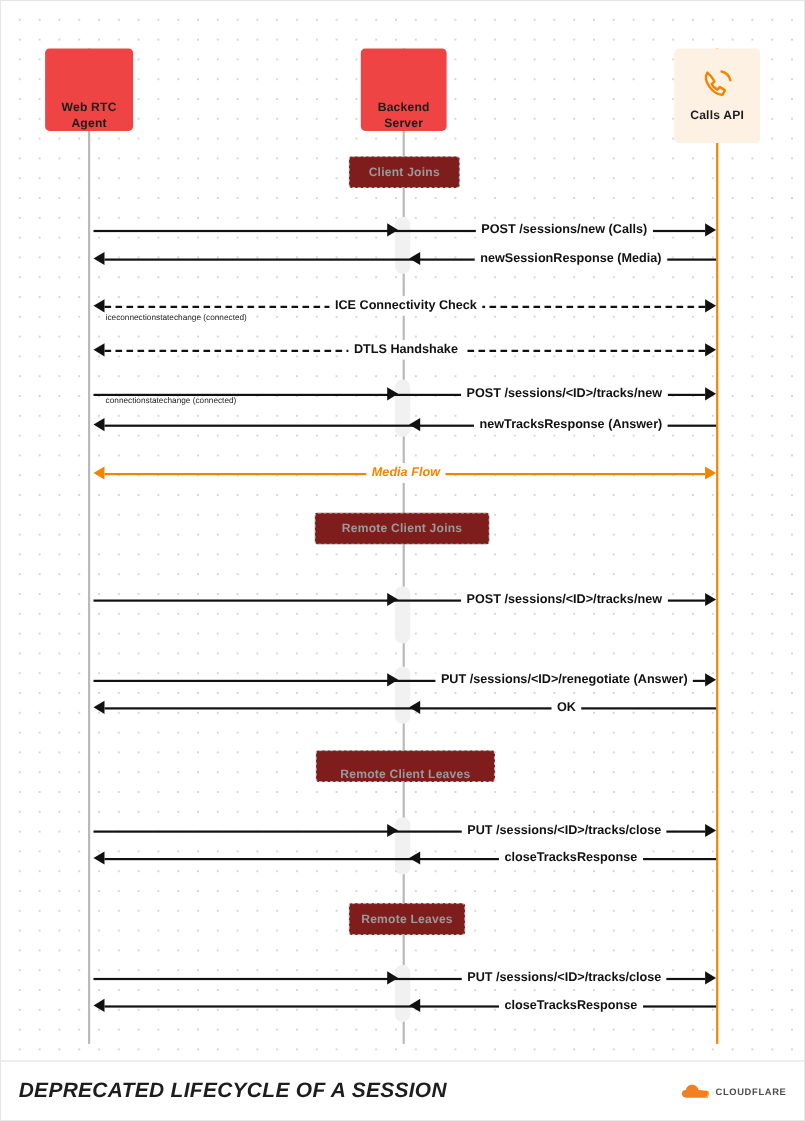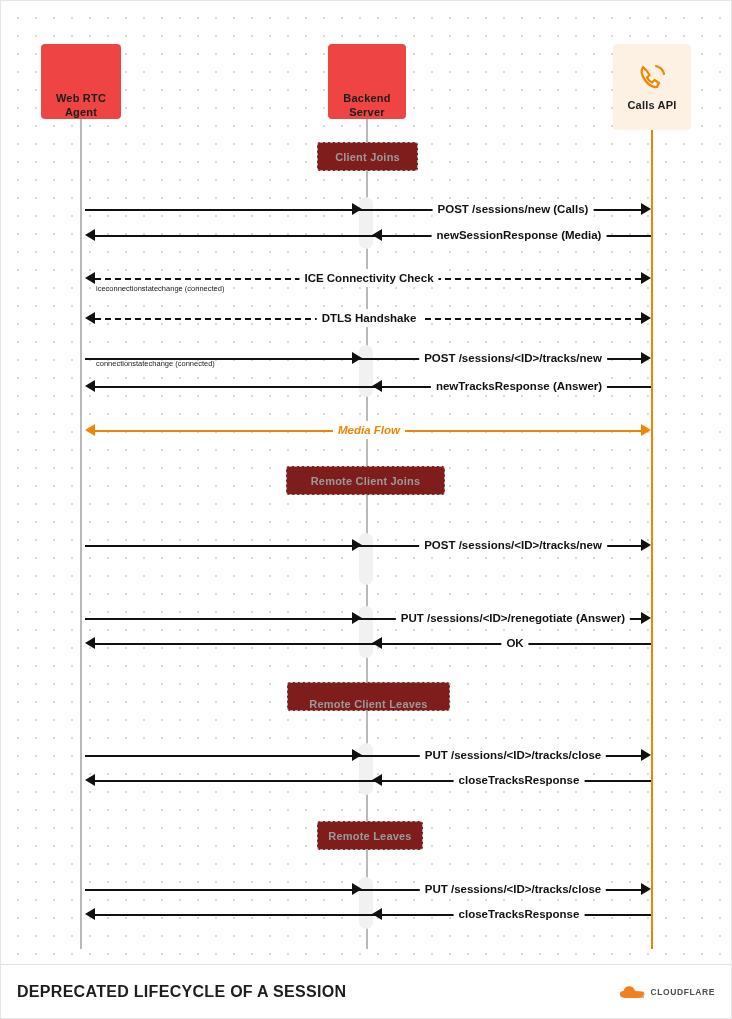--- a/index.html
+++ b/index.html
@@ -140,24 +140,25 @@
     height: 55px;
     border-top: 1px solid #e0e0e0;
     background: #ffffff;
     display: flex;
     align-items: center;
     justify-content: space-between;
     padding: 0 16px;
     box-sizing: border-box;
   }
   #footer-title {
-    font-size: 16px;
+    font-size: 19px;
     font-weight: bold;
     color: #1d1d1d;
     letter-spacing: .3px;
+    font-style: italic;
   }
   #brand {
     display: flex;
     align-items: center;
     gap: 5px;
   }
   #brand-text {
     font-size: 8.5px;
     font-weight: bold;
     color: #4d4d4d;

